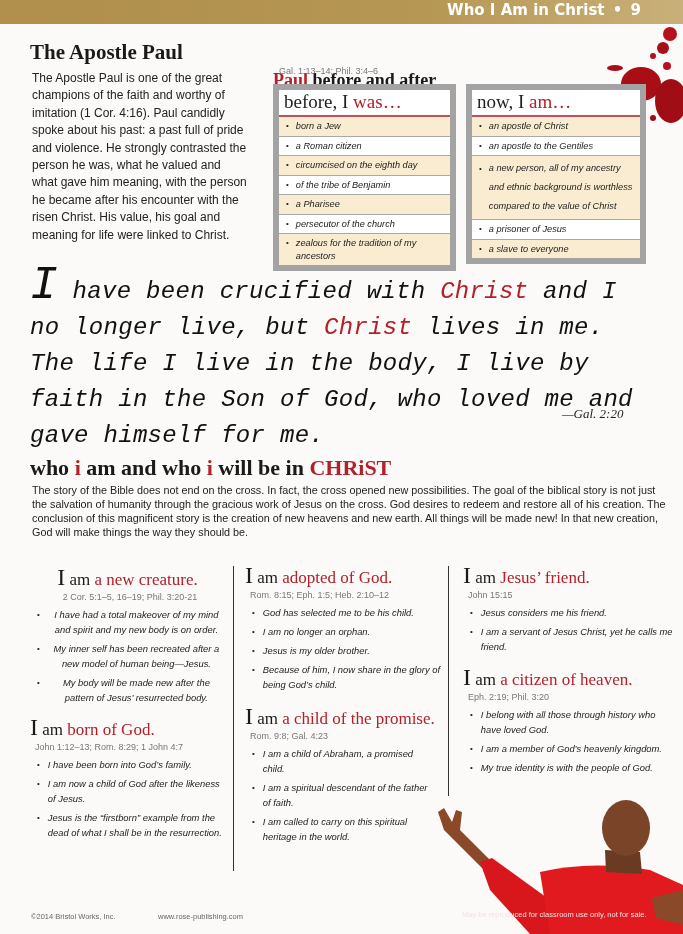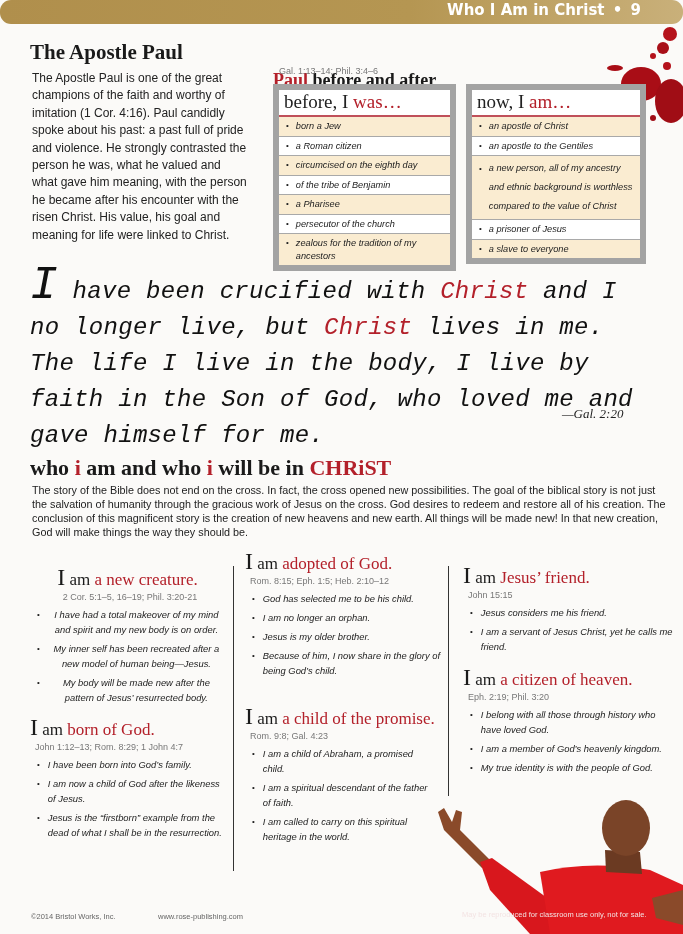--- a/index.html
+++ b/index.html
@@ -7,21 +7,20 @@
   body {
     position: relative;
     background: #fbfaf8;
     font-family: "Liberation Sans", sans-serif;
     color: #222;
     overflow: hidden;
   }
   .header-bar {
     position: absolute; left: 0; top: 0; width: 683px; height: 24px;
     background: linear-gradient(90deg, #b08f4c 0%, #b59652 60%, #c9b07a 100%);
-    border-radius: 11px;
   }
   .header-title {
     position: absolute; right: 42px; top: 1px;
     color: #fff; font-weight: bold; font-size: 15px;
     font-family: "DejaVu Sans", sans-serif;
   }
   .header-title .dot { margin: 0 3px; }
   .red { color: #b3202a; }
 
   
@@ -239,21 +238,21 @@
         <span class="b">•</span>
         <span class="t">I am now a child of God after the likeness of Jesus.</span>
       </li>
     <li>
         <span class="b">•</span>
         <span class="t">Jesus is the “firstborn” example from the dead of what I shall be in the resurrection.</span>
       </li>
   </ul>
 </div>
 
-<div class="card" style="left:245px; top:552px; width:195px;">
+<div class="card" style="left:245px; top:566px; width:195px;">
   <h3><span class="bigI">I</span><span> am </span><span class="red">adopted of God.</span></h3>
   <div class="ref">Rom. 8:15; Eph. 1:5; Heb. 2:10–12</div>
   <ul>
     <li>
         <span class="b">•</span>
         <span class="t">God has selected me to be his child.</span>
       </li>
     <li>
         <span class="b">•</span>
         <span class="t">I am no longer an orphan.</span>

